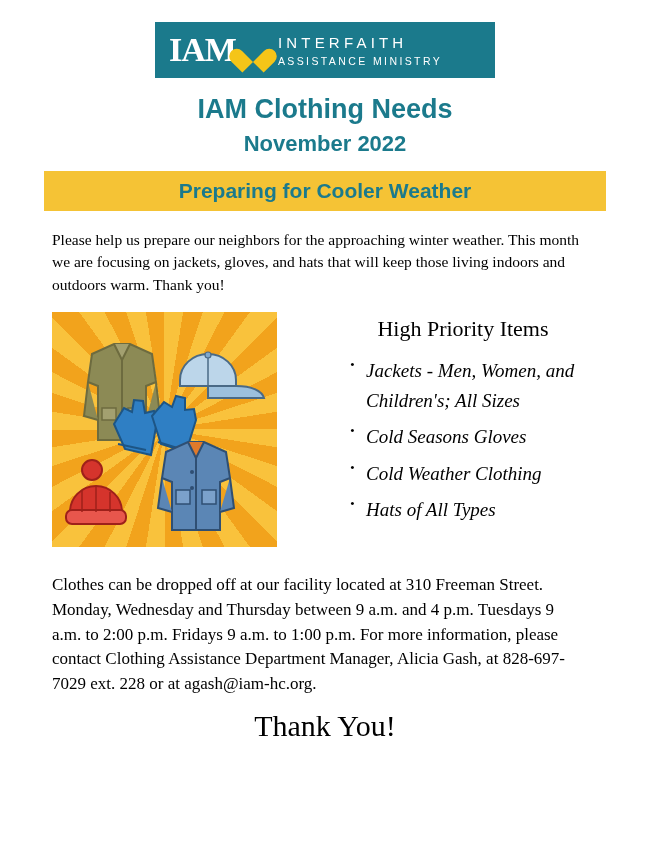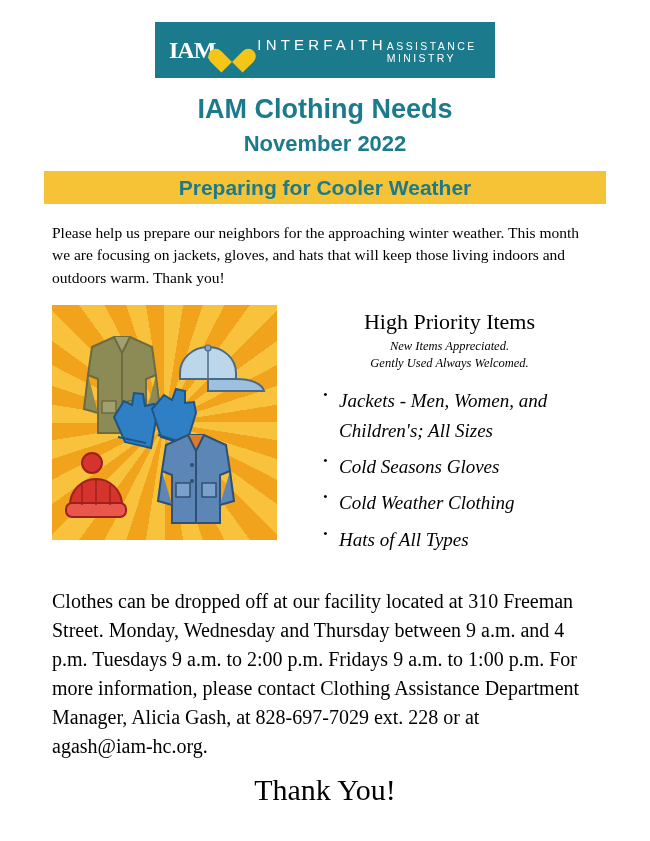--- a/index.html
+++ b/index.html
@@ -23,21 +23,21 @@
     background: #1b7a8c;
     height: 56px;
     display: flex;
     align-items: center;
     padding: 0 14px;
     box-sizing: border-box;
   }
   .logo-iam {
     font-family: "Liberation Serif", serif;
     font-weight: bold;
-    font-size: 24px;
+    font-size: 34px;
     letter-spacing: -1px;
     color: #ffffff;
     line-height: 1;
   }
   .logo-heart {
     width: 30px;
     height: 28px;
     margin: 0 10px 0 2px;
     position: relative;
     flex: 0 0 auto;
@@ -57,21 +57,21 @@
     transform: rotate(45deg);
     transform-origin: 0 100%;
   }
   .logo-heart:after {
     left: 0px;
     transform: rotate(-45deg);
     transform-origin: 100% 100%;
   }
   .logo-words {
     display: flex;
-    flex-direction: row;
+    flex-direction: column;
     justify-content: center;
     color: #ffffff;
     font-family: "Liberation Sans", sans-serif;
   }
   .logo-line1 {
     font-size: 15px;
     letter-spacing: 4.2px;
   }
   .logo-line2 {
     font-size: 10.5px;
@@ -92,21 +92,21 @@
     text-align: center;
     color: #1b7a8c;
     font-family: "Liberation Sans", sans-serif;
     font-weight: bold;
     font-size: 22px;
     margin-top: 6px;
   }
   .banner {
     background: #f5c335;
     margin: 14px 44px 0 44px;
-    height: 33px;
+    height: 40px;
     display: flex;
     align-items: center;
     justify-content: center;
   }
   .banner-text {
     color: #1b7a8c;
     font-family: "Liberation Sans", sans-serif;
     font-weight: bold;
     font-size: 21px;
   }
@@ -115,20 +115,21 @@
   .intro {
     margin: 18px 52px 0 52px;
     font-size: 15.5px;
     line-height: 1.45;
   }
 
   
   .middle {
     display: flex;
     margin: 16px 44px 0 44px;
+    gap: 27px;
   }
   .art {
     width: 225px;
     height: 235px;
     flex: 0 0 auto;
     position: relative;
     overflow: hidden;
     background: #f2a31c;
     margin-left: 8px;
   }
@@ -177,21 +178,21 @@
     top: -1px;
     font-size: 13px;
   }
 
   
   .footer {
     margin: 26px 52px 0 52px;
   }
   .footer p {
     margin: 0 16px 12px 0;
-    font-size: 20px;
+    font-size: 17px;
     line-height: 1.45;
   }
   .thanks {
     text-align: center;
     font-size: 30px;
     margin-top: 10px;
   }
 </style>
 </head>
 <body>
@@ -260,24 +261,20 @@
         <path d="M110 166 L106 196 L120 200" fill="#5b86b5" stroke="#2f4f73" stroke-width="2"></path>
         <path d="M178 166 L182 196 L168 200" fill="#5b86b5" stroke="#2f4f73" stroke-width="2"></path>
         <circle cx="140" cy="160" r="2" fill="#2f4f73"></circle>
         <circle cx="140" cy="176" r="2" fill="#2f4f73"></circle>
       </g>
     </svg>
   </div>
 
   <div class="items">
     <div class="items-head">High Priority Items</div>
-    <div class="items-note">
-      <div>New Items Appreciated.</div>
-      <div>Gently Used Always Welcomed.</div>
-    </div>
     <ul class="needs">
       <li>Jackets - Men, Women, and Children's; All Sizes</li>
       <li>Cold Seasons Gloves</li>
       <li>Cold Weather Clothing</li>
       <li>Hats of All Types</li>
     </ul>
   </div>
 </div>
 
 <div class="footer">

